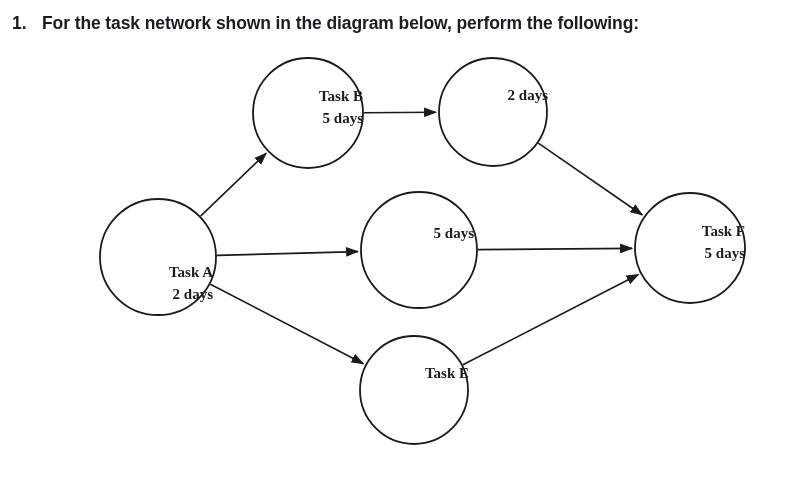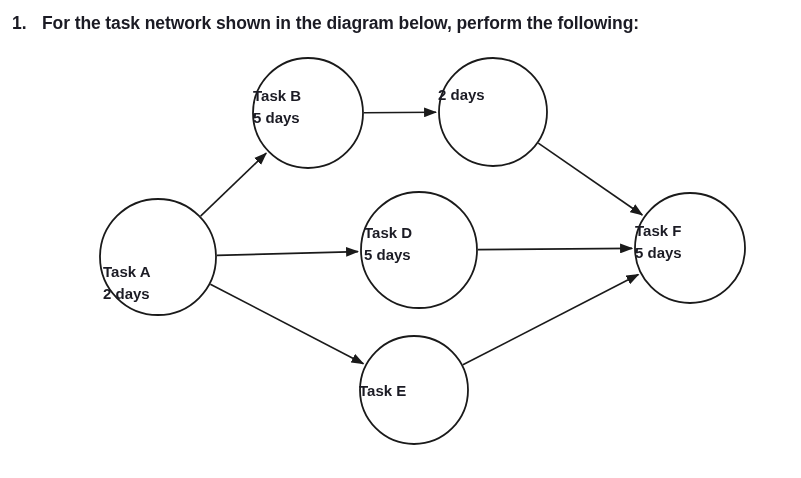--- a/index.html
+++ b/index.html
@@ -46,26 +46,27 @@
     stroke-width: 1.8;
   }
   .edge {
     stroke: var(--ink);
     stroke-width: 1.6;
   }
   .arrowhead-path { fill: var(--ink); }
   .node-label {
     position: absolute;
     width: 110px;
-    text-align: left;
+    text-align: right;
     color: var(--text);
     font-size: 15px;
     font-weight: 600;
     line-height: 22px;
     pointer-events: none;
+    font-family: Liberation Serif, serif;
   }
 </style>
 </head>
 <body>
 
 <div class="page">
 
   <div class="heading">
     <span class="q-num">1.</span>
     <span class="q-text">For the task network shown in the diagram below, perform the following:</span>
@@ -98,24 +99,23 @@
         <div>2 days</div>
       </div>
       <div class="node-label" style="left: 253px; top: 85px;">
         <div>Task B</div>
         <div>5 days</div>
       </div>
       <div class="node-label" style="left: 438px; top: 84px;">
         <div>2 days</div>
       </div>
       <div class="node-label" style="left: 364px; top: 222px;">
-        <div>Task D</div>
         <div>5 days</div>
       </div>
-      <div class="node-label" style="left: 359px; top: 362px; margin-top: 18px;">
+      <div class="node-label" style="left: 359px; top: 362px;">
         <div>Task E</div>
       </div>
       <div class="node-label" style="left: 635px; top: 220px;">
         <div>Task F</div>
         <div>5 days</div>
       </div>
     </div>
 
 </div>
 

